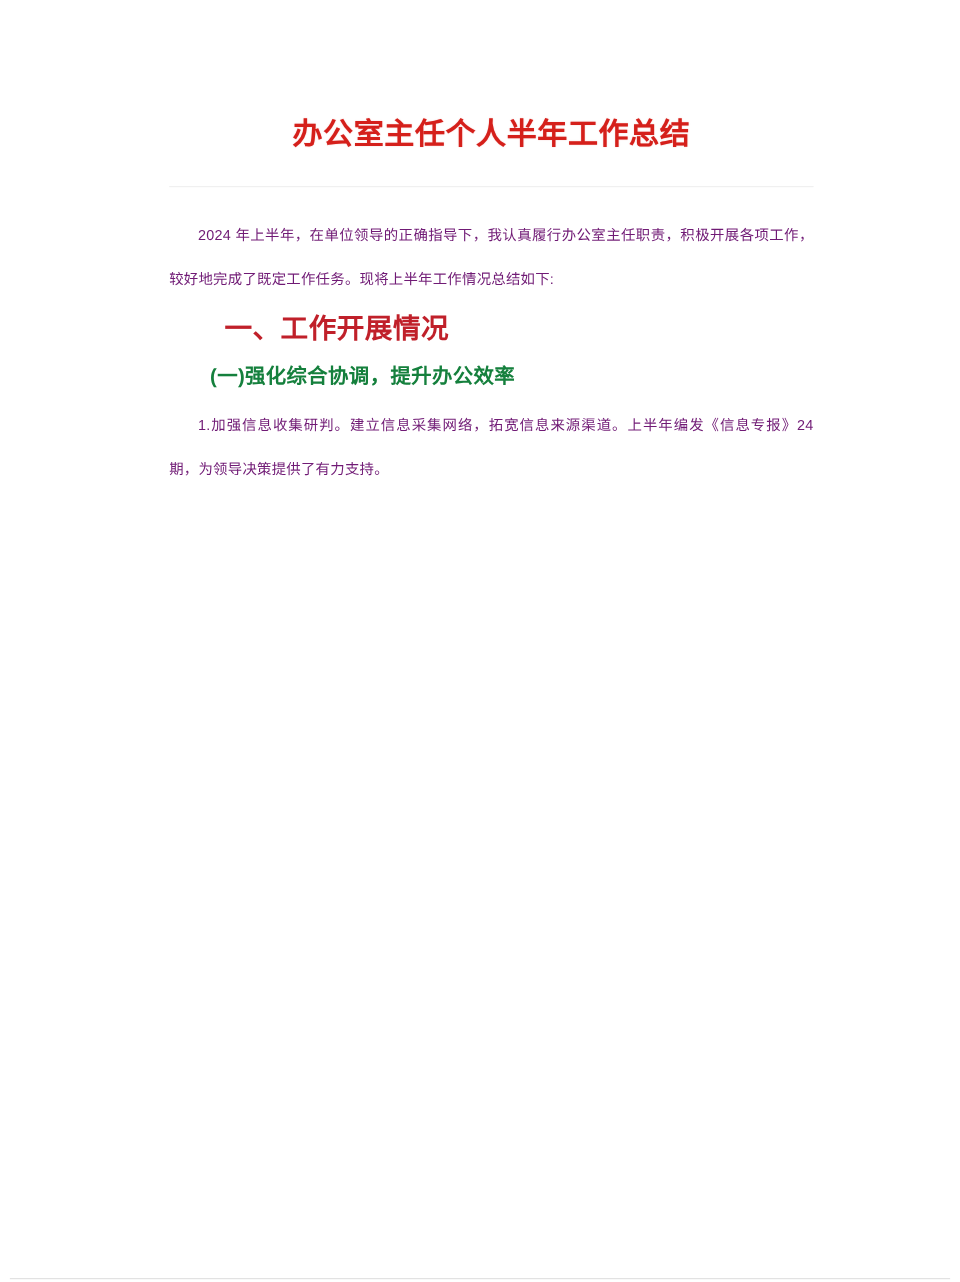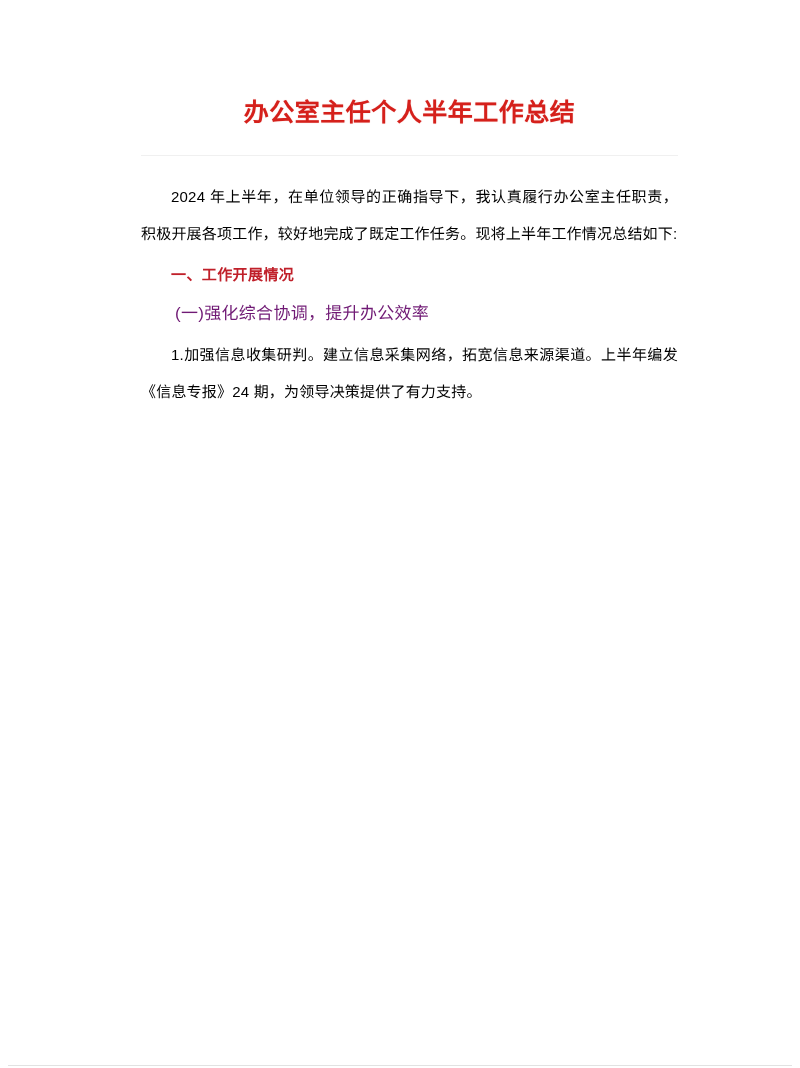--- a/index.html
+++ b/index.html
@@ -49,57 +49,57 @@
 
   .title-rule {
     margin-top: 25px;
     height: 1px;
     width: 100%;
     background: #f0f0f0;
   }
 
   .para {
     margin: 0;
-    font-size: 15px;
+    font-size: 12px;
     line-height: 37px;
-    color: #000000;
+    color: #701a75;
     text-indent: 2em;
     text-align: justify;
     text-justify: inter-ideograph;
     letter-spacing: 0.2px;
   }
 
   .para + .para {
     margin-top: 0;
   }
 
   .intro-block {
     margin-top: 22px;
   }
 
   .h1-heading {
     margin: 0;
-    font-size: 15px;
+    font-size: 23px;
     font-weight: bold;
     line-height: 37px;
     color: #c0202a;
     text-indent: 2em;
     letter-spacing: 0.4px;
   }
 
   .h1-block {
     margin-top: 4px;
   }
 
   .h2-heading {
     margin: 0;
     font-size: 17px;
-    font-weight: normal;
+    font-weight: bold;
     line-height: 37px;
-    color: #701a75;
+    color: #15803d;
     text-indent: 2em;
     letter-spacing: 0.3px;
   }
 
   .h2-block-first {
     margin-top: 2px;
   }
 
   .items-block {
     margin-top: 4px;

